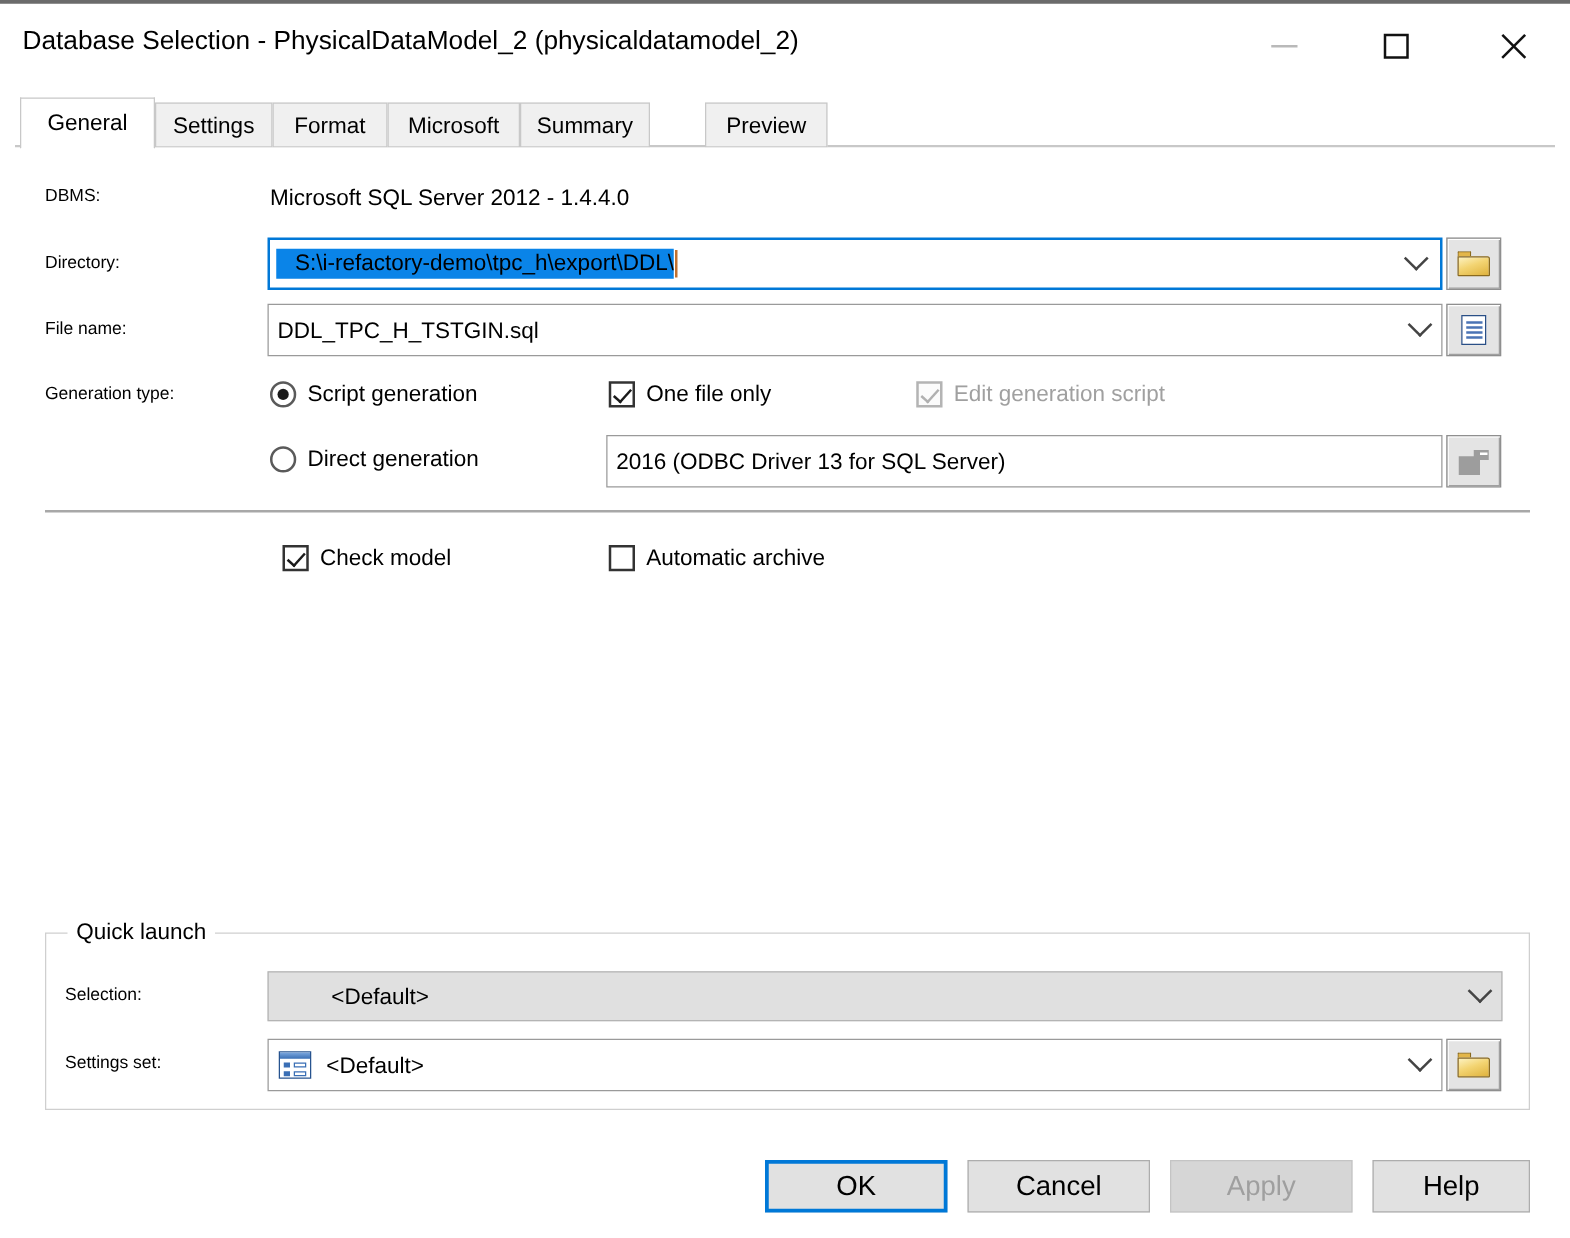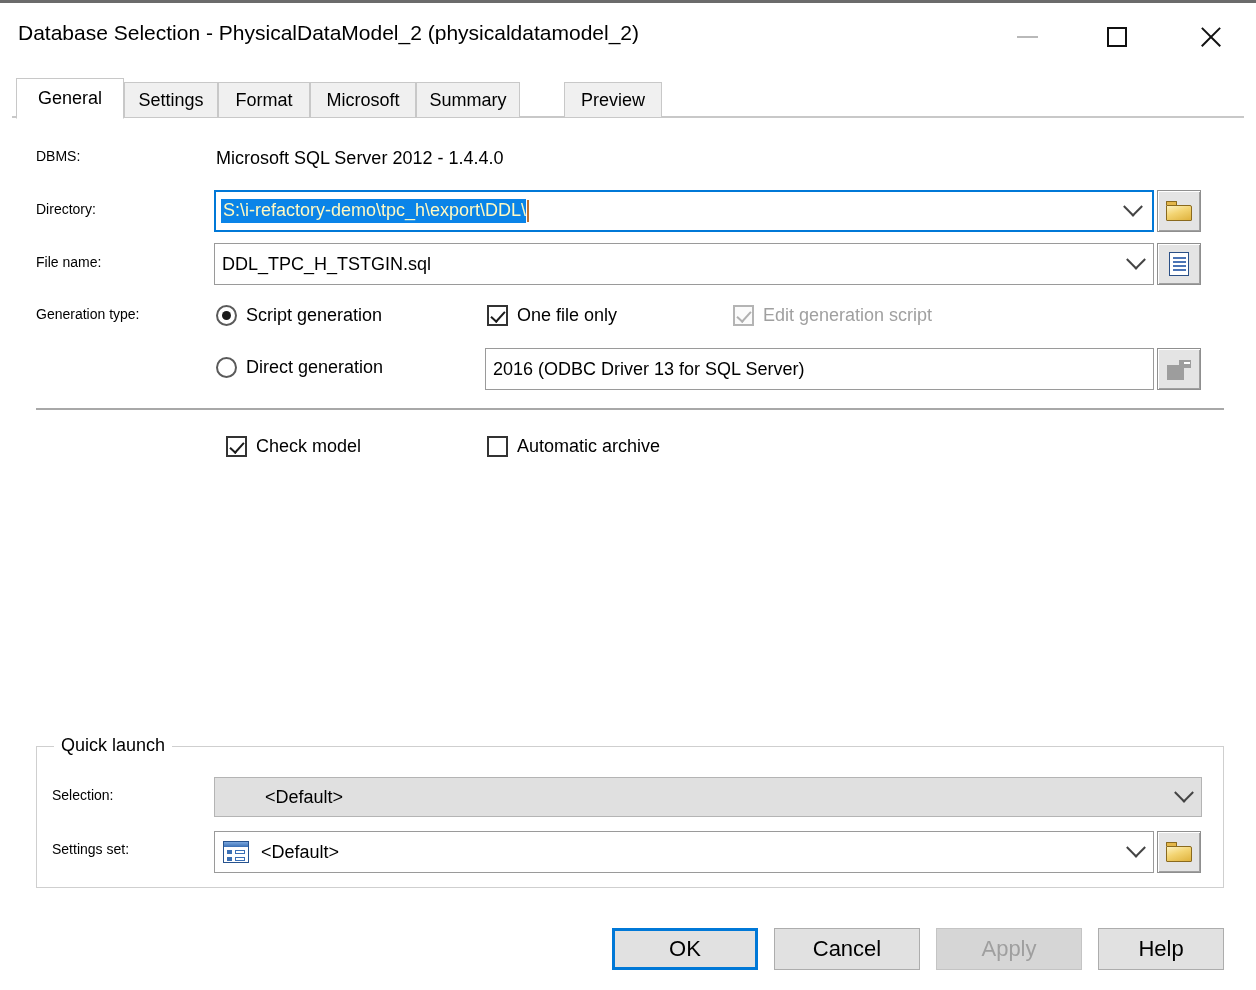--- a/index.html
+++ b/index.html
@@ -143,24 +143,24 @@
   .combo-text {
     flex: 1;
     padding-left: 7px;
     font-size: 18px;
     color: #000;
     white-space: nowrap;
     overflow: hidden;
   }
   .combo-text.selected-text {
     background: #0a84e8;
-    color: #fef9c3;
+    color: #000000;
     display: inline-block;
     flex: 0 0 auto;
-    padding: 1px 0 2px 2px;
+    padding: 1px 0 2px 15px;
     margin-left: 5px;
   }
   .caret {
     display: inline-block;
     width: 1.5px;
     height: 22px;
     background: #c07030;
     vertical-align: middle;
     margin-left: 1px;
   }

